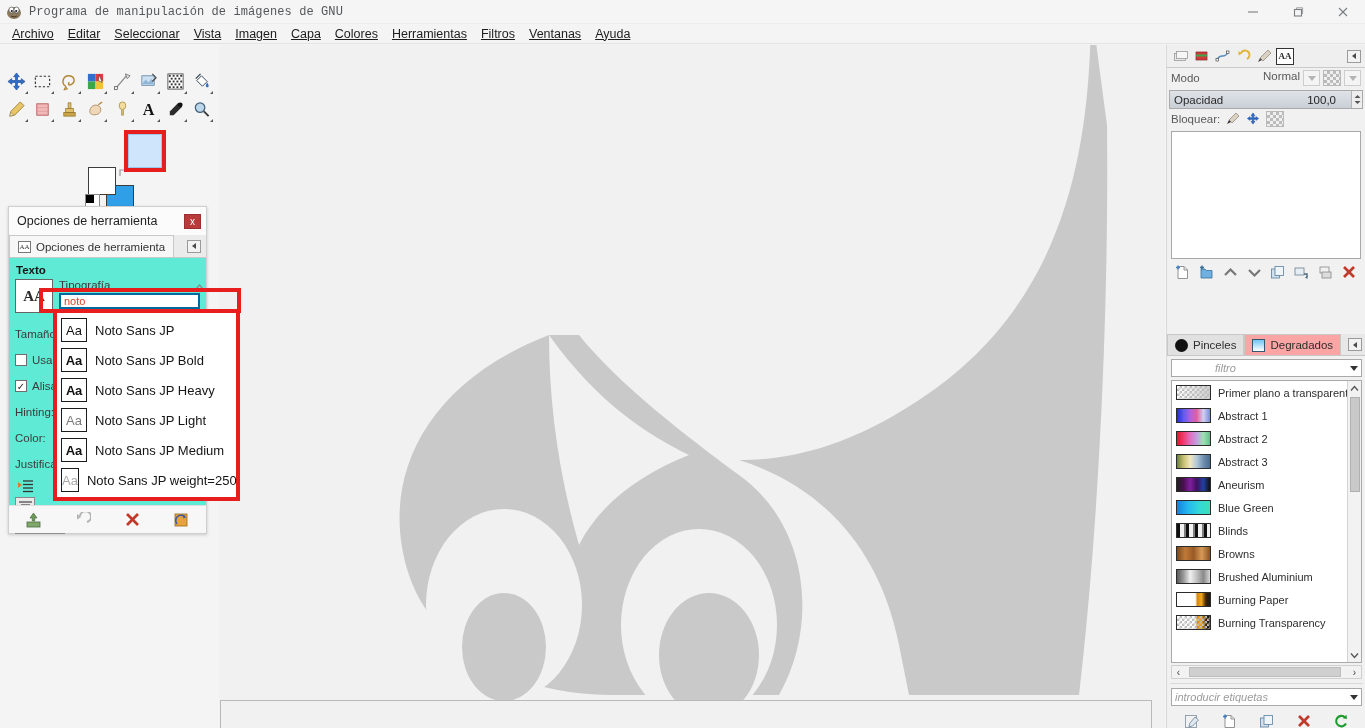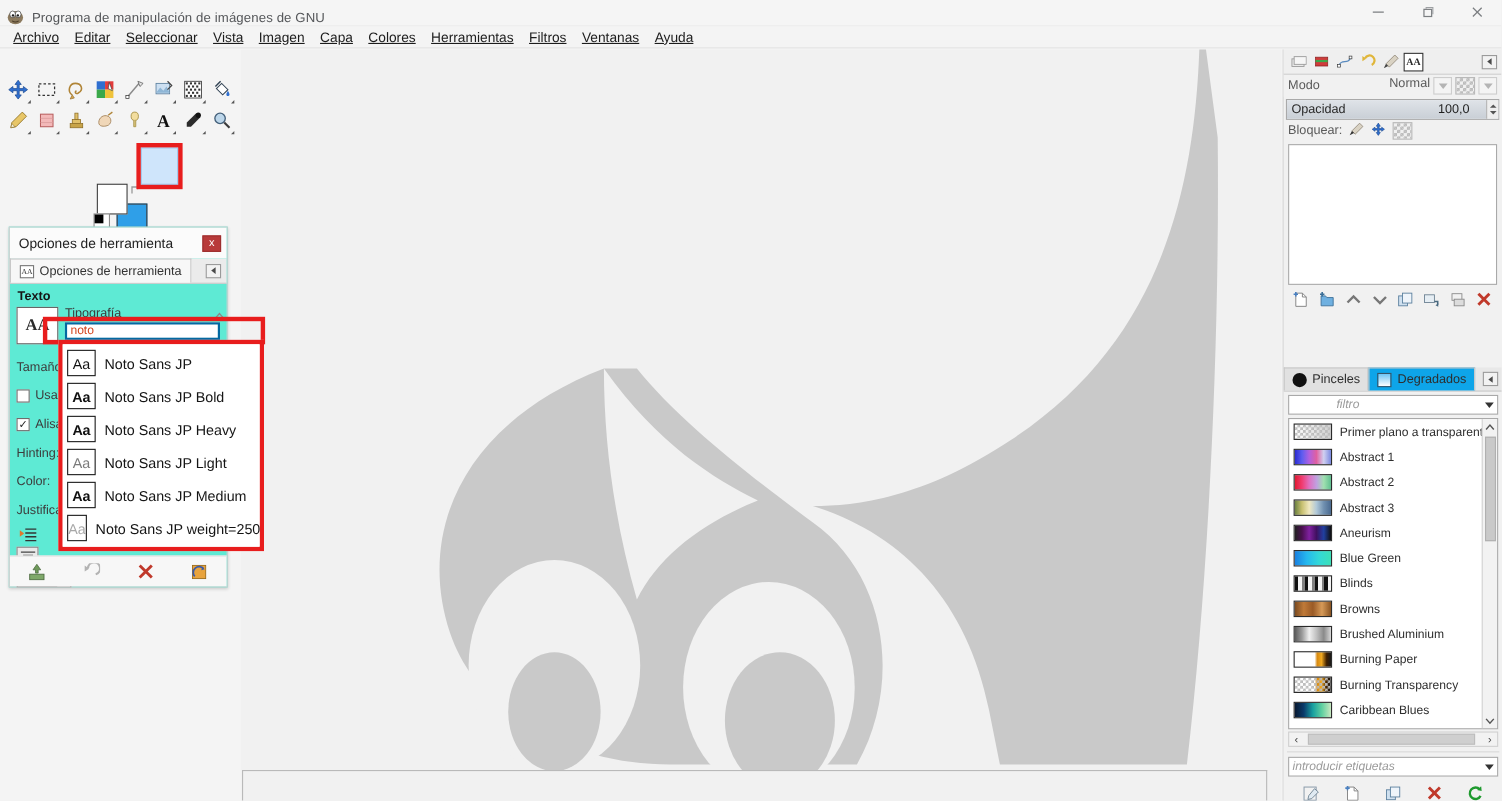--- a/index.html
+++ b/index.html
@@ -11,21 +11,21 @@
     font-size: 12px;
     color: #2b2b2b;
     background: #f0f0f0;
   }
   #app { position: relative; width: 1365px; height: 728px; background: #f4f4f4; }
 
   
   .titlebar {
     position: absolute; left: 0; top: 0; width: 1365px; height: 24px;
     background: #f5f5f5; border-bottom: 1px solid #ececec;
-    display: flex; align-items: flex-end;
+    display: flex; align-items: center; font-family: Liberation Mono, monospace;
   }
   .title-icon {
     width: 16px; height: 16px; margin-left: 6px; margin-right: 7px;
     position: relative; flex: none;
   }
   .title-icon svg { display:block; }
   .title-text { font-size: 12px; color: #55575a; letter-spacing: .1px; }
   .win-btns { margin-left: auto; display: flex; height: 24px; }
   .win-btn {
     width: 45px; height: 24px; display: flex; align-items: center; justify-content: center;
@@ -276,21 +276,21 @@
     height: 22px; padding: 0 4px; margin-top: 2px;
   }
   .layer-btnrow .lb { width: 20px; height: 18px; display:flex;align-items:center;justify-content:center; }
 
   .grad-panel { position: absolute; left: 0; top: 289px; width: 199px; height: 394px; background: #f1f1f1; }
   .grad-tabrow { height: 22px; display: flex; align-items: stretch; border-bottom: 1px solid #c8c8c8; background:#e8e8e8;}
   .grad-tab {
     display: flex; align-items: center; gap: 5px; padding: 0 7px; font-size: 11.5px; color: #2e2e2e;
     border: 1px solid #c8c8c8; border-bottom: none; background: #e1e1e1;
   }
-  .grad-tab.sel { background: #0ea5e9; text-align: center; }
+  .grad-tab.sel { background: #fca5a5; text-align: center; }
   .gt-ico-brush { width: 13px; height: 13px; border-radius: 50%; background: #111; }
   .gt-ico-grad { width: 13px; height: 13px; background: linear-gradient(to bottom,#6fc5f5,#ffffff); border:1px solid #35566b;}
   .grad-menubtn { margin-left: auto; align-self:center; margin-right: 4px;
      width: 14px; height: 13px; border: 1px solid #9a9a9a; background:#f2f2f2; display:flex;align-items:center;justify-content:center;}
 
   .filter-row {
     margin: 3px 4px; height: 18px; border: 1px solid #a9a9a9; background: #fff;
     display: flex; align-items: center; padding: 0 3px;
   }
   .filter-row .ph { font-style: italic; color: #9b9b9b; font-size: 11px; margin-left: 40px; }
@@ -923,24 +923,20 @@
             <span class="grad-name">Brushed Aluminium</span>
           </div>
           <div class="grad-item">
             <span class="grad-thumb" style="background:linear-gradient(to right,#ffffff 0%,#ffffff 55%,#d88a10 62%,#f0a820 74%,#402000 88%,#1a1a1a 100%);"></span>
             <span class="grad-name">Burning Paper</span>
           </div>
           <div class="grad-item">
             <span class="grad-thumb" style="background-image:linear-gradient(45deg,#bbb 25%,transparent 25%,transparent 75%,#bbb 75%),linear-gradient(45deg,#bbb 25%,transparent 25%,transparent 75%,#bbb 75%),linear-gradient(to right,rgba(255,255,255,0) 0%,rgba(255,255,255,0) 55%,#d88a10 62%,#f0a820 74%,#402000 88%,#1a1a1a 100%);background-size:5px 5px,5px 5px,100% 100%;background-position:0 0,2.5px 2.5px,0 0;"></span>
             <span class="grad-name">Burning Transparency</span>
           </div>
-          <div class="grad-item">
-            <span class="grad-thumb" style="background:linear-gradient(to right,#081830,#0a3a6a,#18a0a0,#60d0a0,#c8e8c0);"></span>
-            <span class="grad-name">Caribbean Blues</span>
-          </div>
         </div>
         <div class="grad-vscroll">
           <div class="gv-up">
             <svg width="9" height="7" viewBox="0 0 9 7">
                 <path d="M1 5.5 L4.5 1.5 L8 5.5" fill="none" stroke="#555" stroke-width="1.3"></path>
               </svg>
           </div>
           <div class="gv-thumb" style="height:95px;"></div>
           <div style="flex:1"></div>
           <div class="gv-dn">

